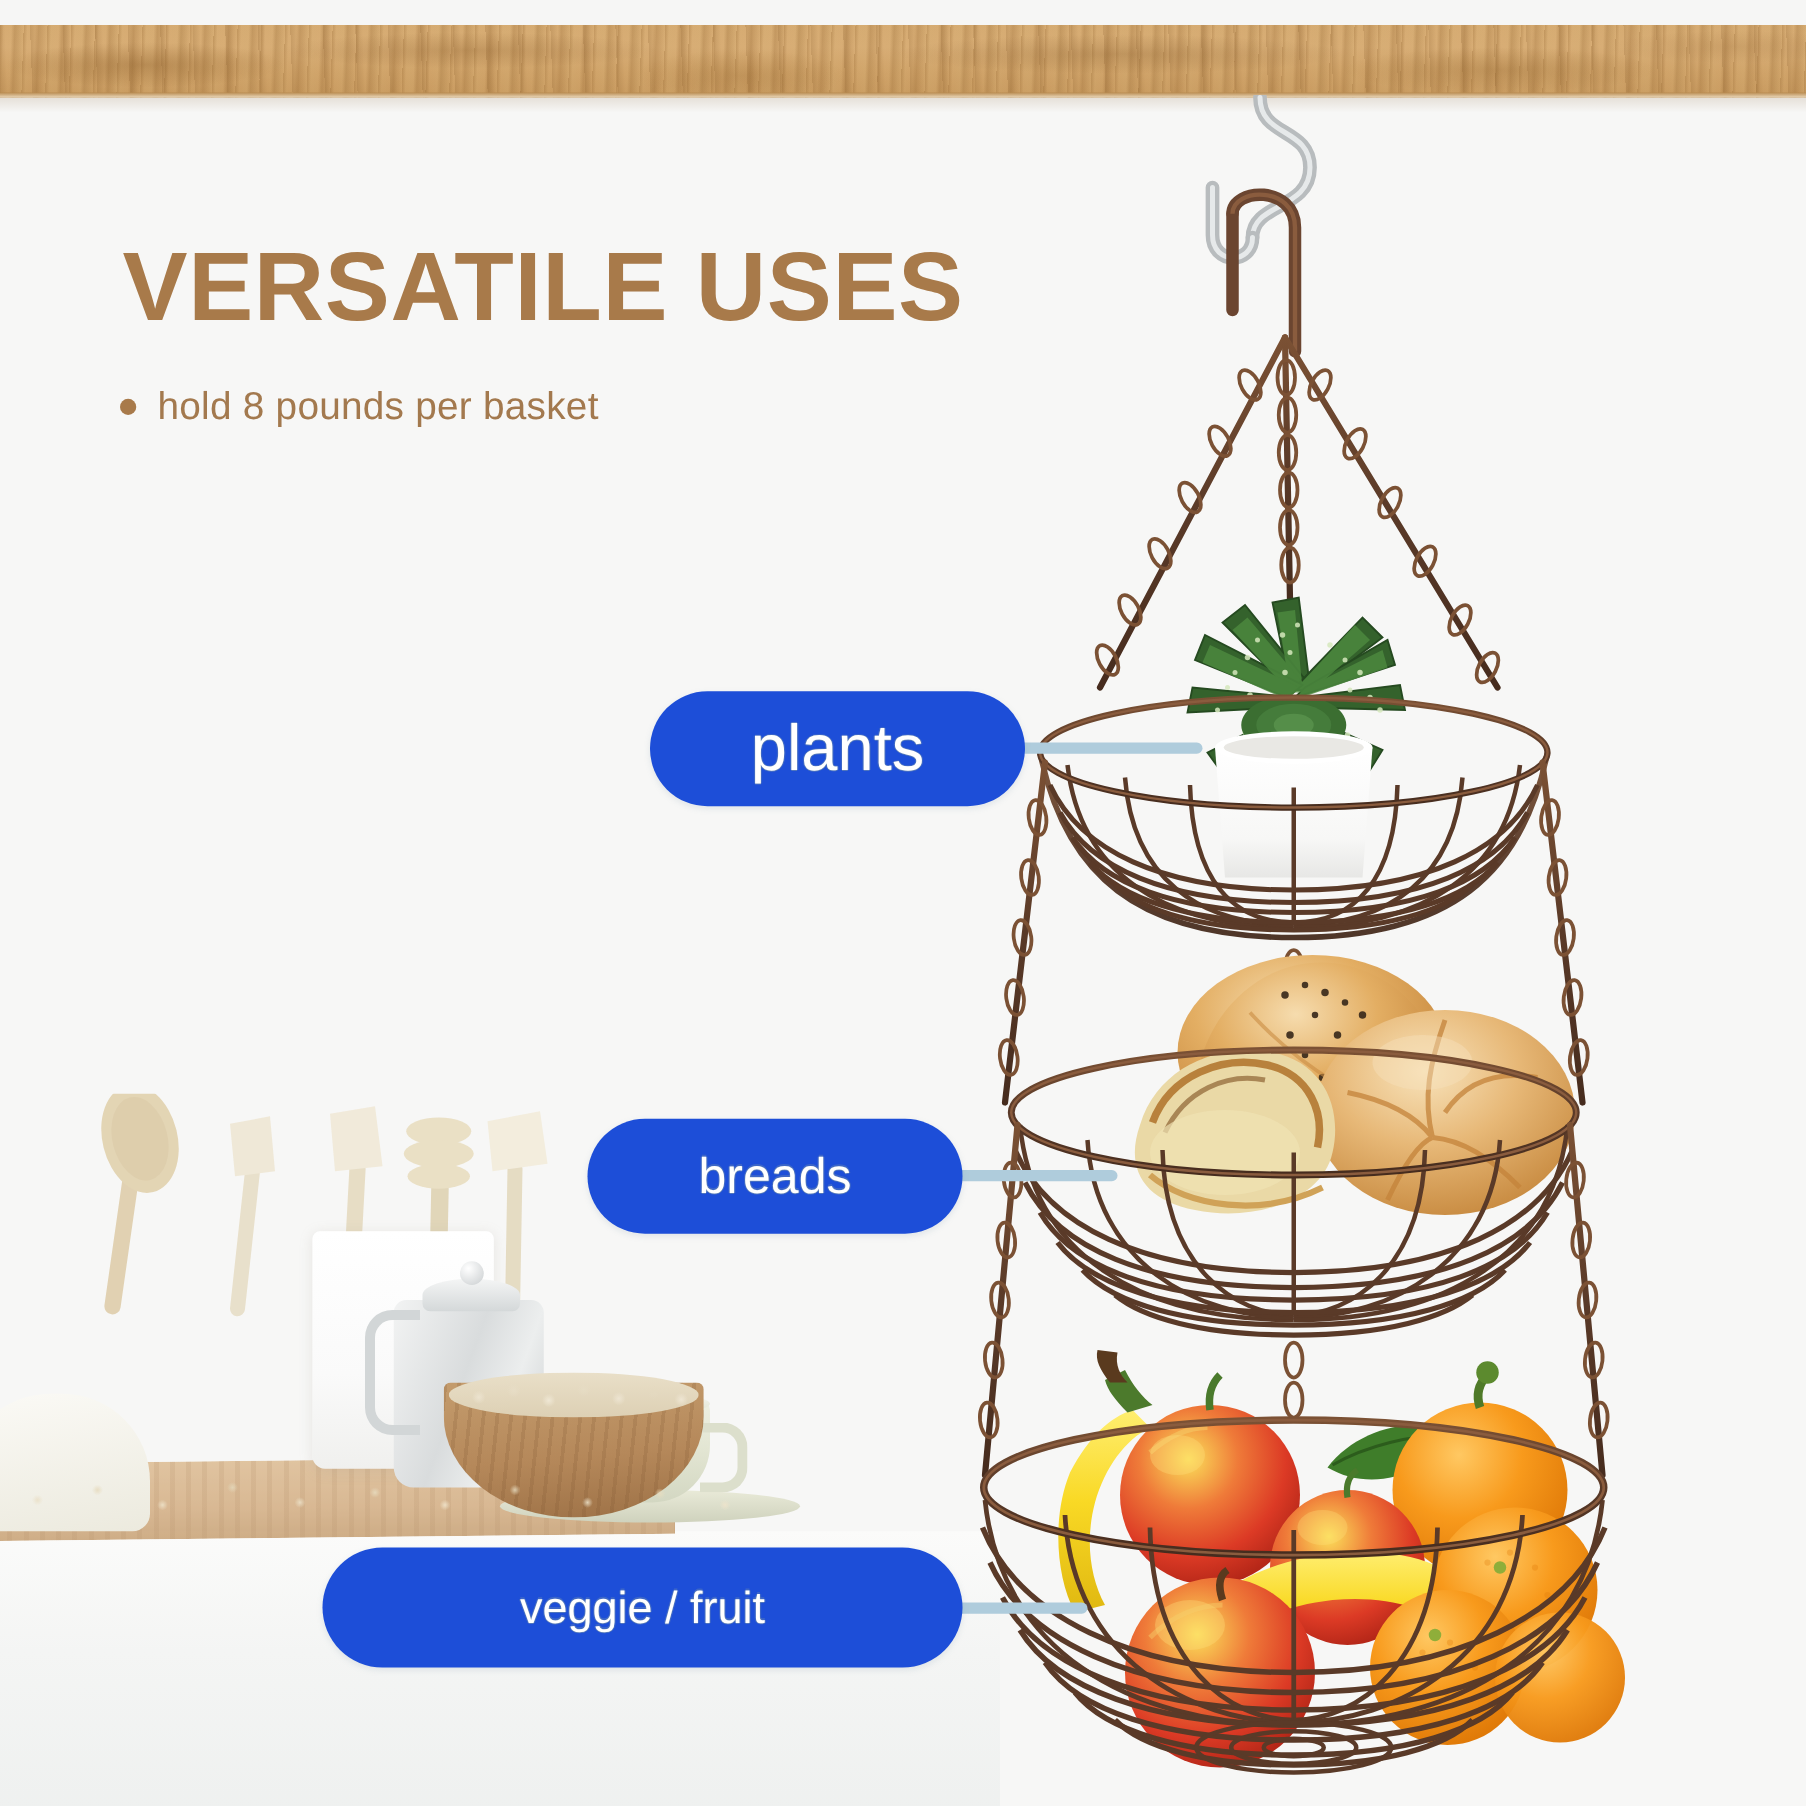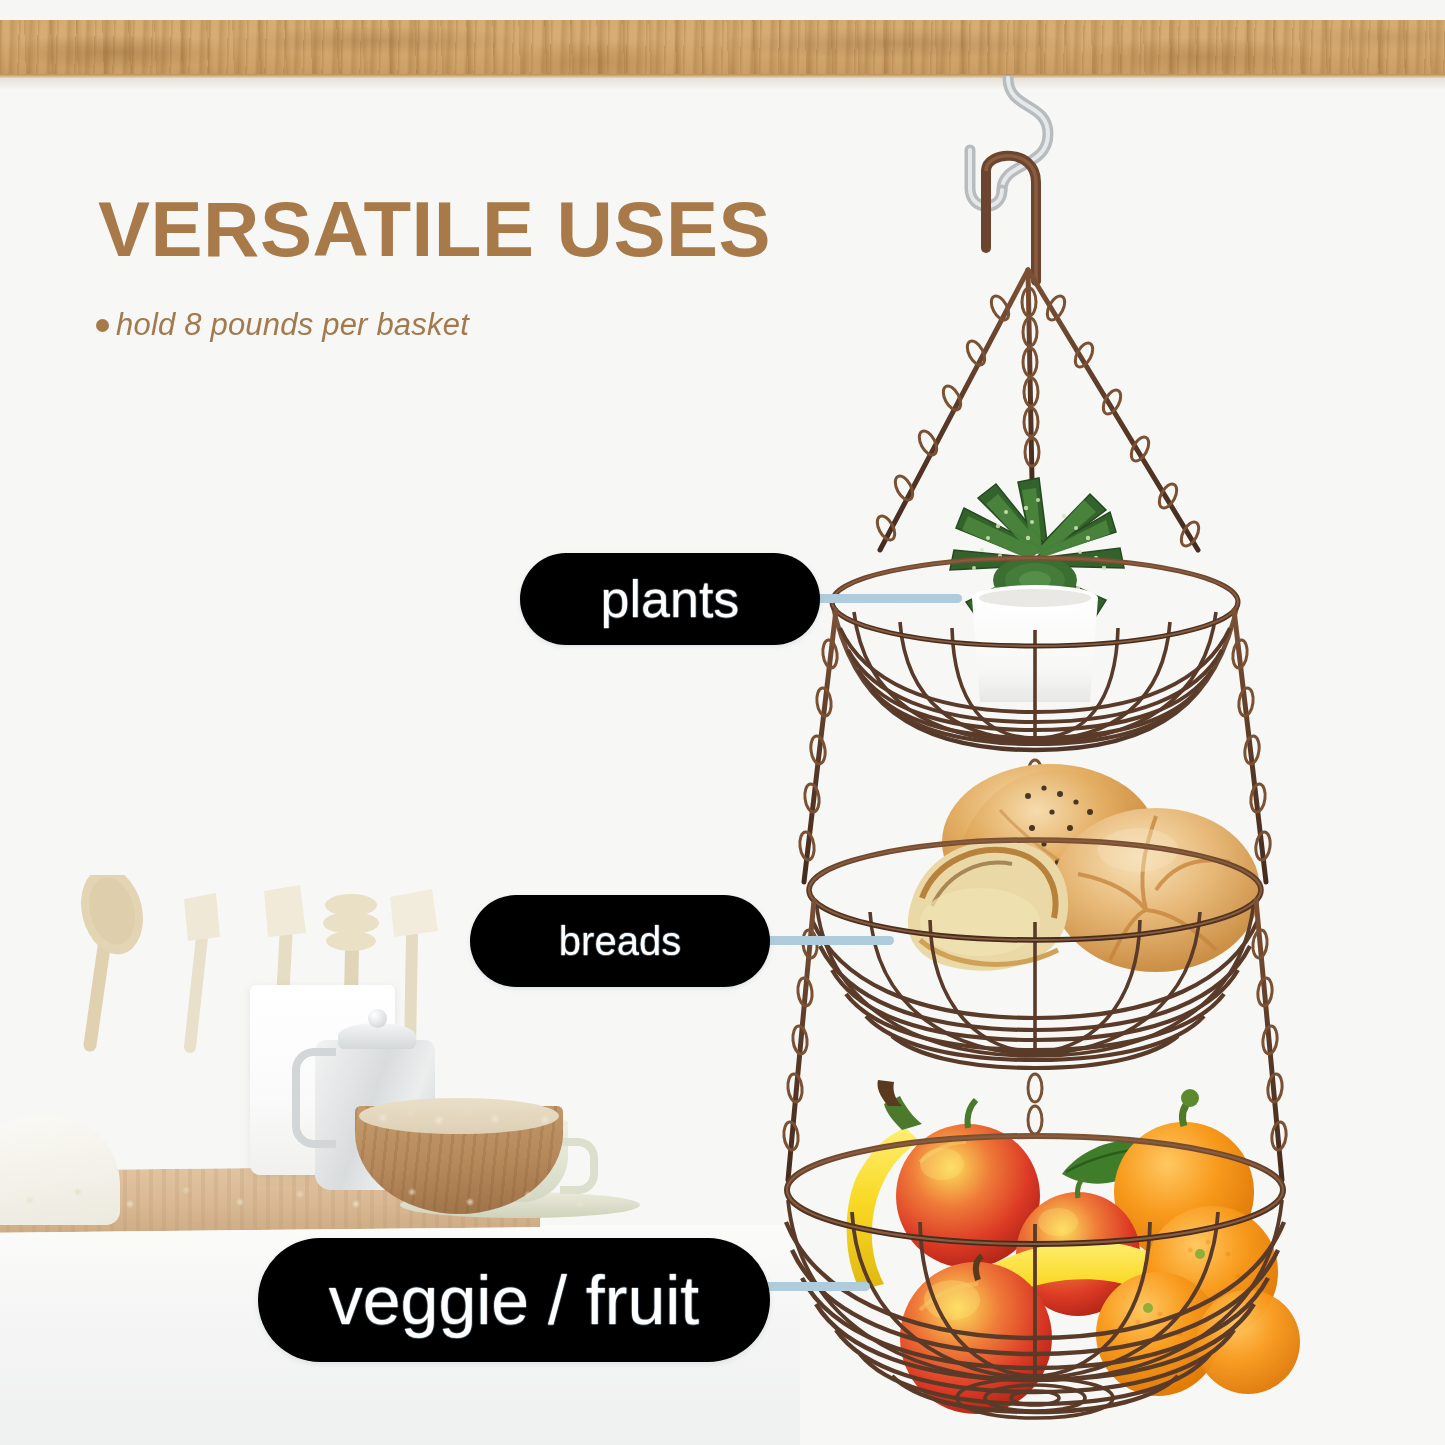--- a/index.html
+++ b/index.html
@@ -41,21 +41,21 @@
   
   .headline{
     position:absolute;left:98px;top:170px;
     font-size:78px;line-height:1;font-weight:700;
     letter-spacing:.5px;color:#a87a4a;
     font-family:"Liberation Sans",sans-serif;
     white-space:nowrap;
   }
   .bullet-row{
     position:absolute;left:96px;top:287px;
-    display:flex;align-items:center;gap:7px;font-style:italic;
+    display:flex;align-items:center;gap:17px;
   }
   .bullet-dot{width:13px;height:13px;border-radius:50%;background:#a87a4a;flex:none;}
   .bullet-text{font-size:31px;color:#a3794e;letter-spacing:.2px;white-space:nowrap;}
   .counter{
     position:absolute;left:0;top:1205px;width:800px;height:240px;
     background:linear-gradient(180deg,#fbfbfa 0%,#f4f5f4 40%,#eef0ef 100%);
   }
   .board{
     position:absolute;left:-20px;top:1148px;width:560px;height:62px;
     background:
@@ -129,30 +129,30 @@
 
   
   .hook-wrap{position:absolute;left:940px;top:56px;width:160px;height:230px;}
 
   
   .product{position:absolute;left:760px;top:230px;width:560px;height:1215px;}
 
   
   .pill{
     position:absolute;display:flex;align-items:center;justify-content:center;
-    background:#000000;border-radius:999px;
+    background:#1d4ed8;border-radius:999px;
     color:#ffffff;font-weight:400;
     text-shadow:0 1px 0 rgba(120,150,168,.55),0 -1px 0 rgba(120,150,168,.35),
                 1px 0 0 rgba(120,150,168,.35),-1px 0 0 rgba(120,150,168,.35);
     box-shadow:0 2px 5px rgba(120,150,170,.18);
     white-space:nowrap;
   }
   .pill-plants{left:520px;top:533px;width:300px;height:92px;font-size:52px;}
   .pill-breads{left:470px;top:875px;width:300px;height:92px;font-size:40px;}
-  .pill-veg{left:258px;top:1218px;width:512px;height:124px;font-size:68px;}
+  .pill-veg{left:258px;top:1218px;width:512px;height:96px;font-size:36px;}
 
   .leader{position:absolute;background:#afccdc;height:9px;border-radius:5px;}
   .leader-plants{left:812px;top:574px;width:150px;}
   .leader-breads{left:762px;top:916px;width:132px;}
   .leader-veg{left:762px;top:1262px;width:108px;}
 </style>
 </head>
 <body>
 
 <div id="stage">

